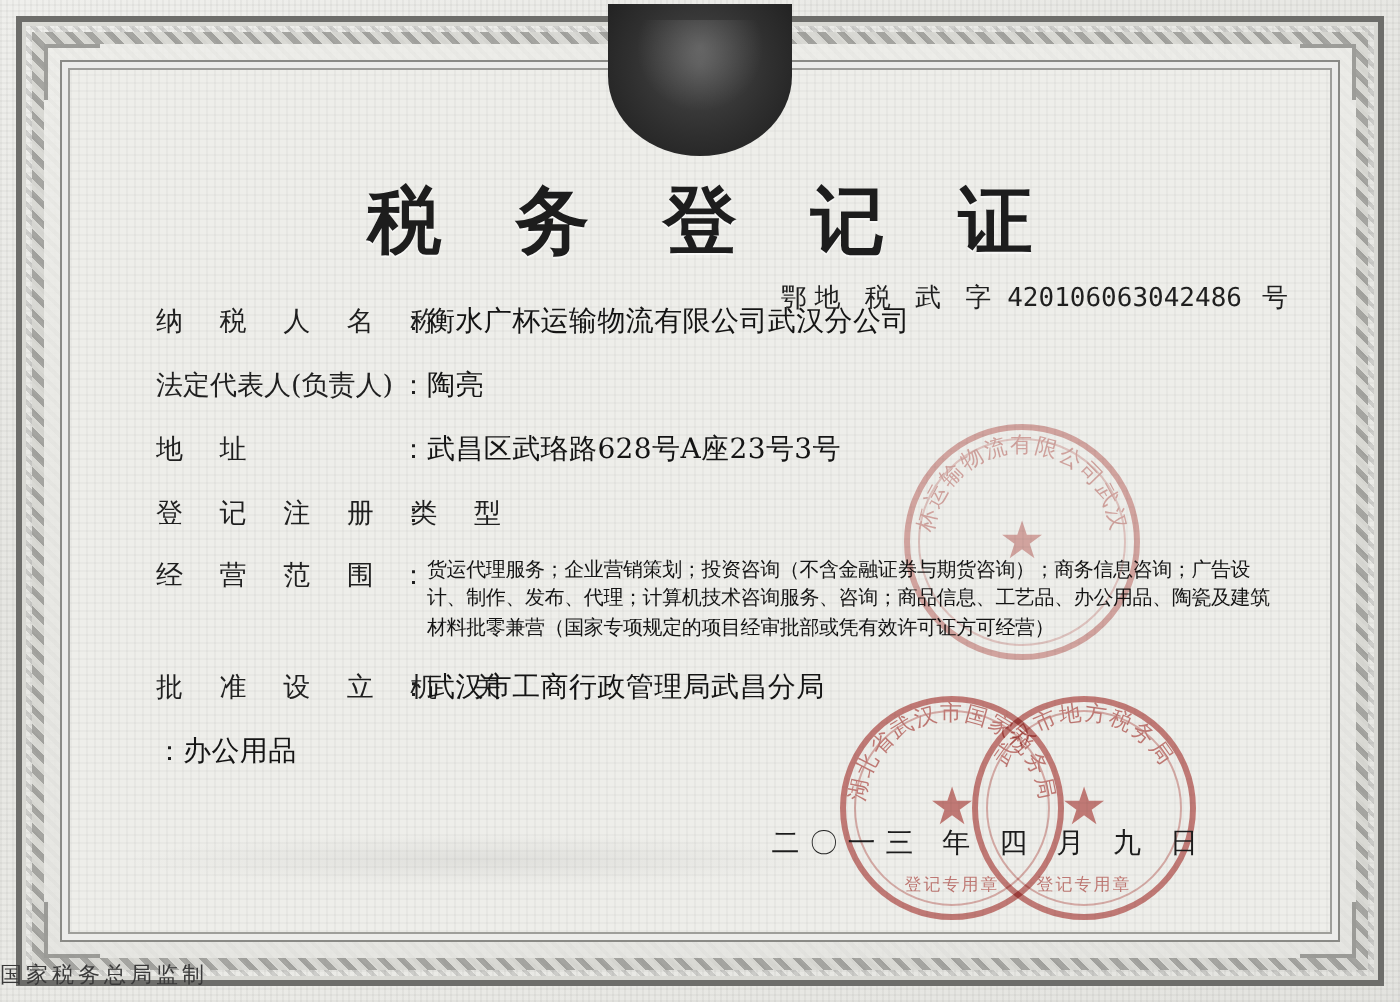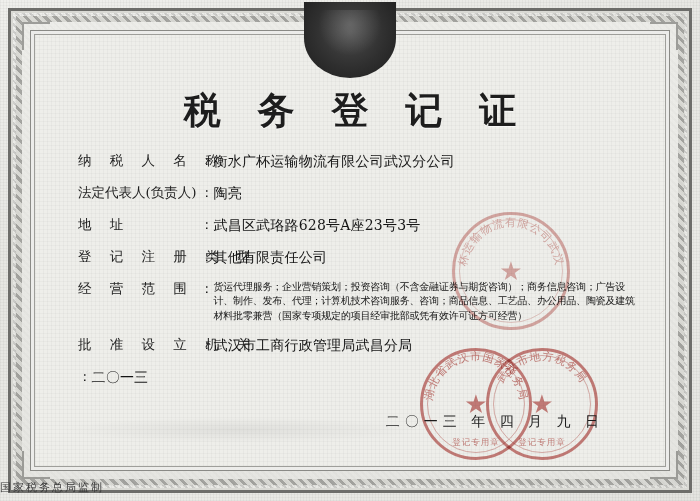--- a/index.html
+++ b/index.html
@@ -282,20 +282,23 @@
   <div class="corner tr"></div>
   <div class="corner bl"></div>
   <div class="corner br"></div>
 
   <div class="emblem">
     <div class="emblem-star"></div>
   </div>
 
   <div class="title">税 务 登 记 证</div>
 
+  <div class="taxno">
+    <span class="lbl">鄂地 税 武 字</span><span class="num">420106063042486</span><span class="suffix">号</span>
+  </div>
 
   <div class="fields">
 
     <div class="row">
       <div class="label spaced">纳 税 人 名 称</div>
       <div class="colon">：</div>
       <div class="value">衡水广杯运输物流有限公司武汉分公司</div>
     </div>
 
     <div class="row">
@@ -306,38 +309,37 @@
 
     <div class="row">
       <div class="label spaced">地        址</div>
       <div class="colon">：</div>
       <div class="value">武昌区武珞路628号A座23号3号</div>
     </div>
 
     <div class="row">
       <div class="label spaced">登 记 注 册 类 型</div>
       <div class="colon">：</div>
-      <div class="value">其他有限责任公司</div>
     </div>
 
     <div class="row small">
       <div class="label spaced">经 营 范 围</div>
       <div class="colon">：</div>
       <div class="value">货运代理服务；企业营销策划；投资咨询（不含金融证券与期货咨询）；商务信息咨询；广告设计、制作、发布、代理；计算机技术咨询服务、咨询；商品信息、工艺品、办公用品、陶瓷及建筑材料批零兼营（国家专项规定的项目经审批部或凭有效许可证方可经营）</div>
     </div>
 
     <div class="row">
       <div class="label spaced">批 准 设 立 机 关</div>
       <div class="colon">：</div>
       <div class="value">武汉市工商行政管理局武昌分局</div>
     </div>
 
     <div class="row">
       <div class="colon">：</div>
-      <div class="value">二〇一三</div>
+      <div class="value">办公用品</div>
     </div>
 
   </div>
 
   <div class="smudge"></div>
 
   <div class="seal" id="seal-company">
     <div class="ring"></div>
     <div class="ring2"></div>
     <svg class="arc" viewBox="0 0 118 118">

